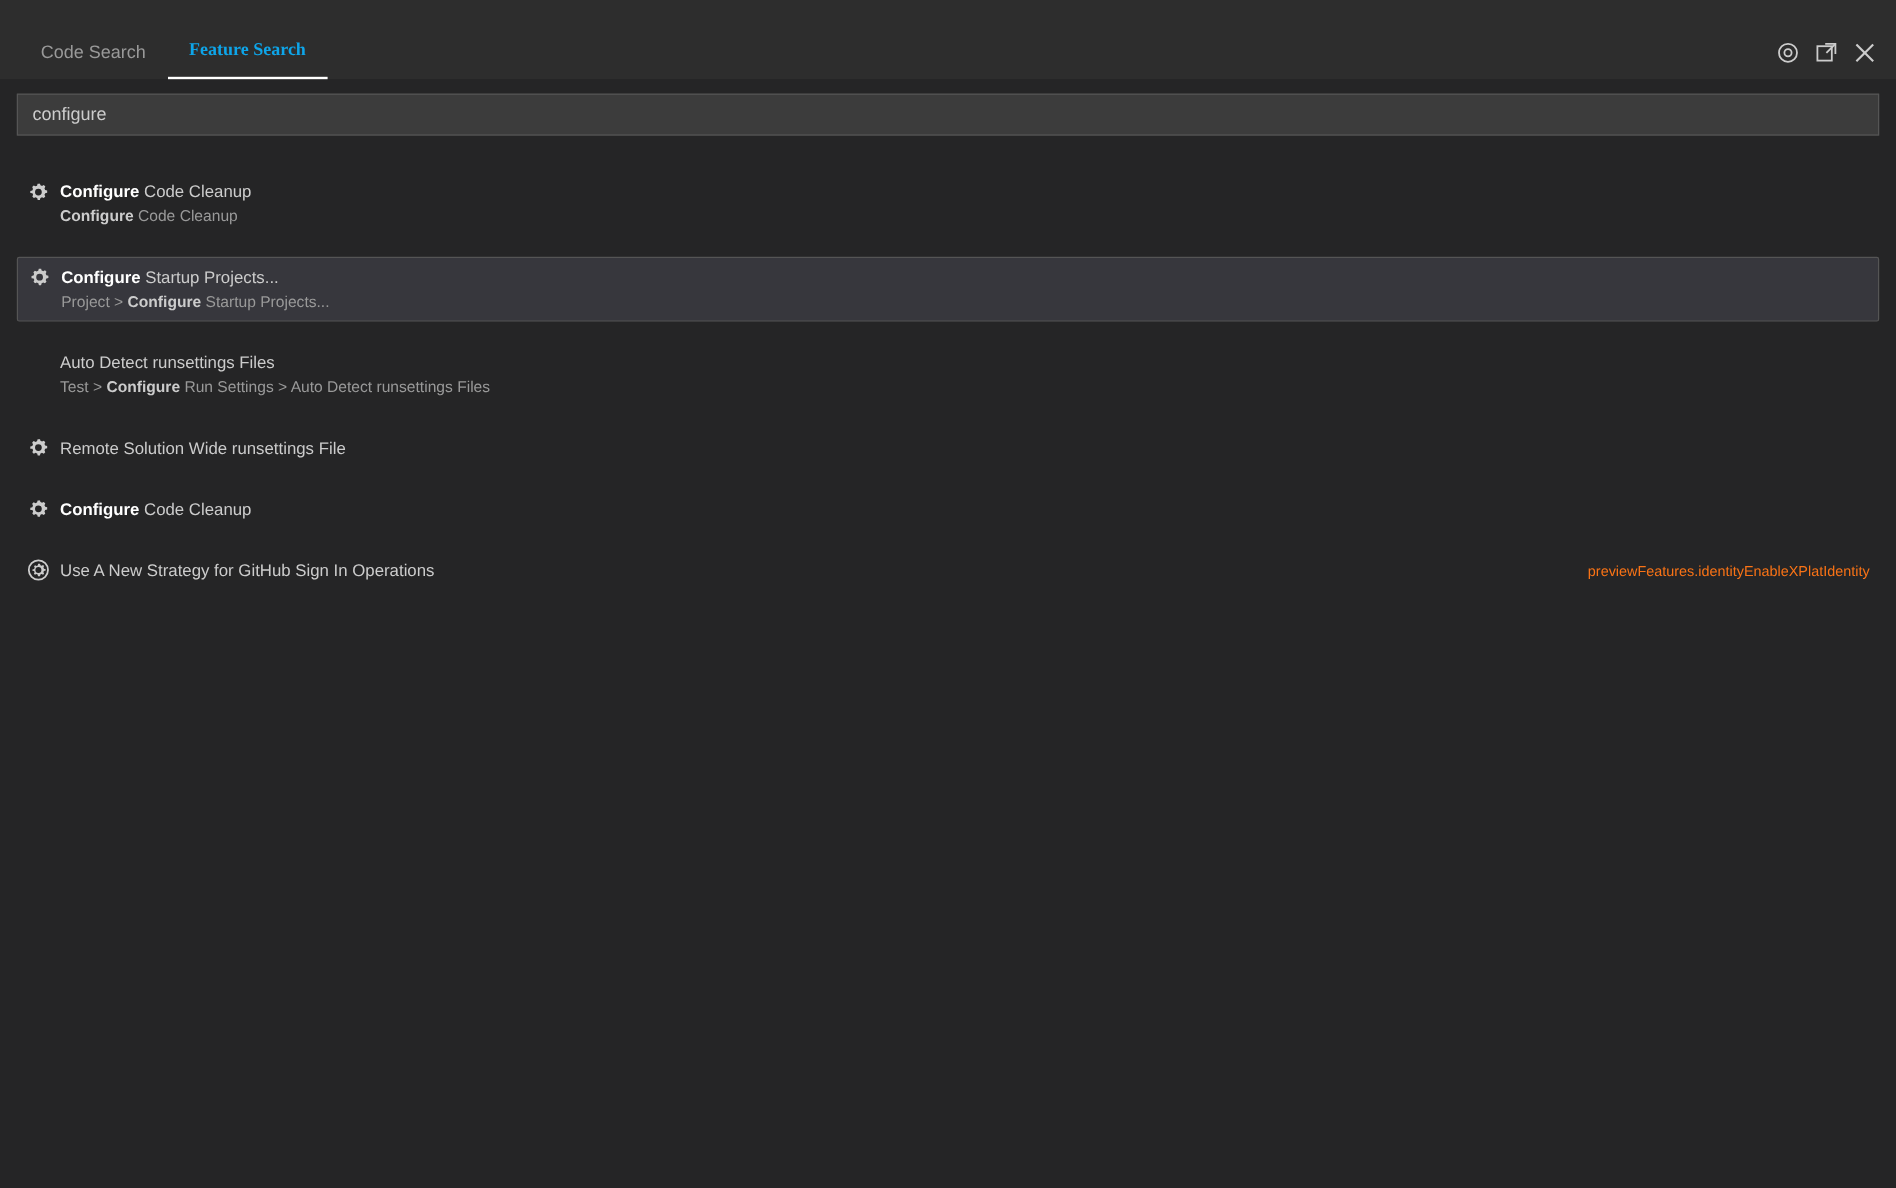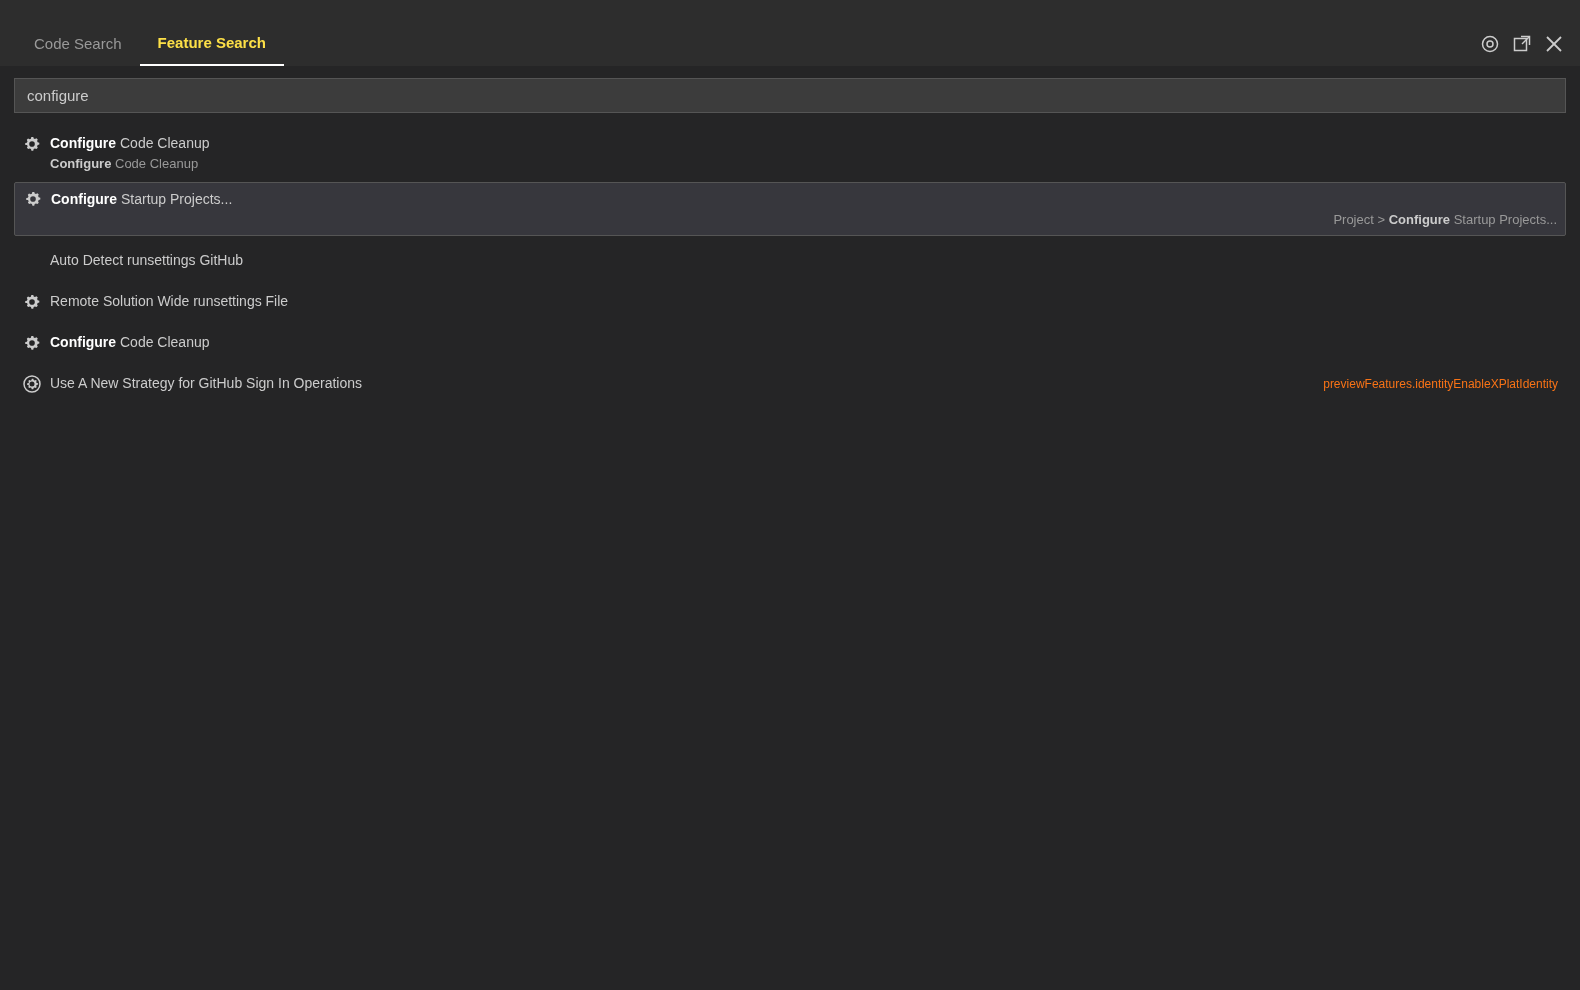--- a/index.html
+++ b/index.html
@@ -36,23 +36,24 @@
       display: flex;
       align-items: center;
       padding: 10px 18px;
       cursor: pointer;
       font-size: 15px;
       color: #999999;
       height: 46px;
     }
 
     .tab.active {
-      color: #fde047;
+      color: #0ea5e9;
       font-weight: 600;
       border-bottom: 2px solid #ffffff;
+      font-family: Liberation Serif, serif;
     }
 
     .title-bar-icons {
       position: absolute;
       right: 16px;
       bottom: 12px;
       display: flex;
       gap: 12px;
       align-items: center;
     }
@@ -88,29 +89,28 @@
 
     
     .results {
       flex: 1;
       overflow-y: auto;
       padding: 0 14px;
     }
 
     .result-item {
       padding: 6px 8px;
-      margin: 2px 0;
+      margin: 18px 0;
       cursor: pointer;
       border-radius: 2px;
     }
 
     .result-item.selected {
       background: #37373d;
       border: 1px solid #555555;
-      text-align: right;
     }
 
     .result-title {
       display: flex;
       align-items: center;
       gap: 8px;
       font-size: 14px;
       color: #cccccc;
       line-height: 1.5;
     }
@@ -238,21 +238,24 @@
         <span><span class="bold">Configure</span> Startup Projects...</span>
       </div>
       <div class="result-subtitle">
         Project &gt; <span class="bold">Configure</span> Startup Projects...
       </div>
     </div>
 
     <div class="result-item" style="margin-top:8px;">
       <div class="result-title">
         <span class="icon-placeholder"></span>
-        <span>Auto Detect runsettings GitHub</span>
+        <span>Auto Detect runsettings Files</span>
+      </div>
+      <div class="result-subtitle">
+        Test &gt; <span class="bold">Configure</span> Run Settings &gt; Auto Detect runsettings Files
       </div>
     </div>
 
     <div class="result-item" style="margin-top:8px;">
       <div class="result-title">
         <span class="gear-icon">
           <svg class="gear-svg" viewBox="0 0 16 16" xmlns="http://www.w3.org/2000/svg">
             <path d="M9.1 1.5l.4 1.5c.4.1.8.3 1.1.5l1.4-.6 1.1 1.1-.6 1.4c.2.4.4.7.5 1.1l1.5.4v1.6l-1.5.4c-.1.4-.3.8-.5 1.1l.6 1.4-1.1 1.1-1.4-.6c-.4.2-.7.4-1.1.5l-.4 1.5H7.5l-.4-1.5c-.4-.1-.8-.3-1.1-.5l-1.4.6-1.1-1.1.6-1.4c-.2-.4-.4-.7-.5-1.1L2 8.8V7.2l1.5-.4c.1-.4.3-.8.5-1.1L3.4 4.3l1.1-1.1 1.4.6c.4-.2.7-.4 1.1-.5l.4-1.5h1.7zM8 5.5a2.5 2.5 0 100 5 2.5 2.5 0 000-5z"></path>
           </svg>
         </span>

